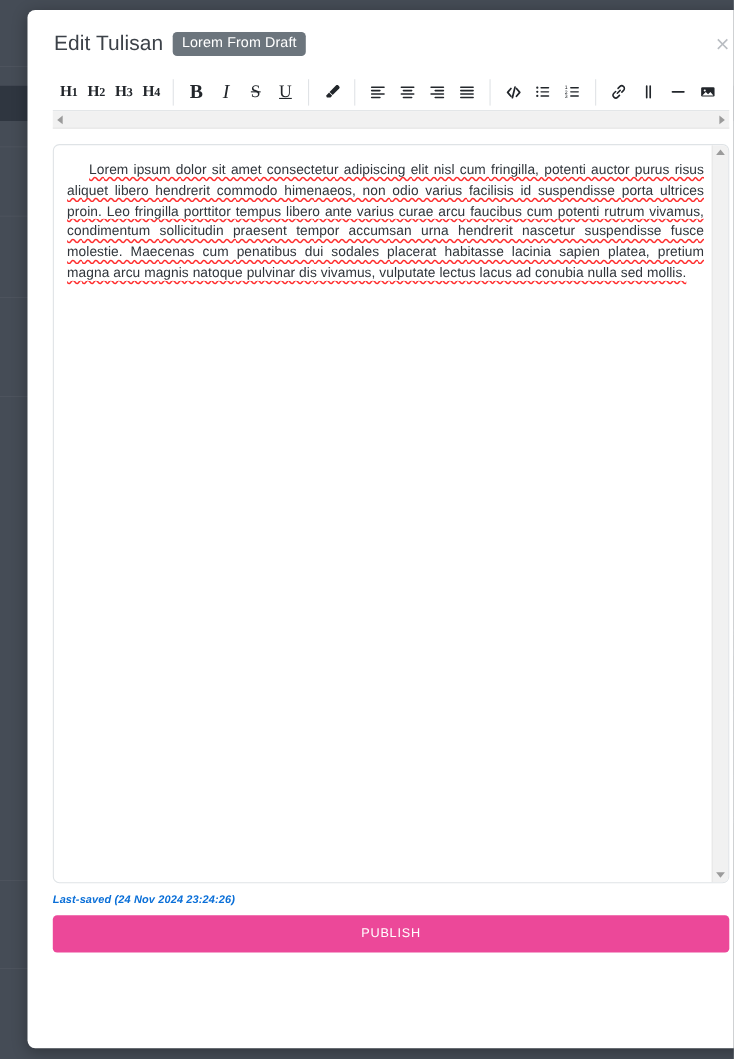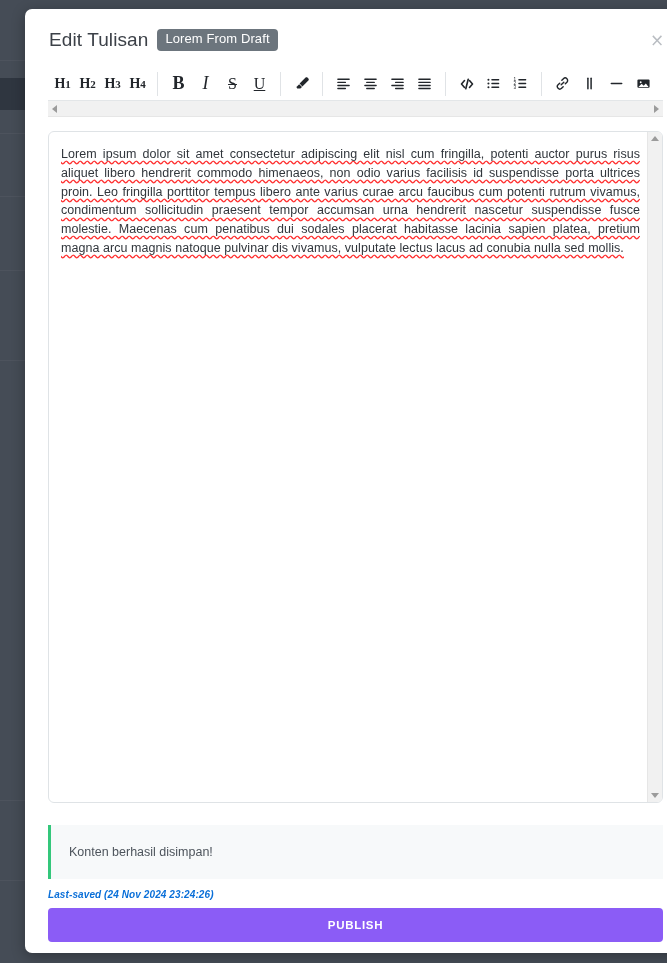--- a/index.html
+++ b/index.html
@@ -150,20 +150,21 @@
     font-size: 12.5px;
     line-height: 18.8px;
     color: #31363c;
     letter-spacing: .05px;
     text-align: justify;
   }
   .spell {
     text-decoration: underline wavy #ff2d2d;
     text-decoration-skip-ink: none;
     text-underline-offset: 2px;
+    margin-left: 20px;
   }
   .vscroll {
     position: absolute;
     top: 0; right: 0; bottom: 0;
     width: 15px;
     background: #f1f1f1;
     border-left: 1px solid #e6e6e6;
     display: flex;
     flex-direction: column;
     justify-content: space-between;
@@ -207,21 +208,21 @@
     border: none;
     border-radius: 4px;
     color: #ffffff;
     font-size: 11.5px;
     letter-spacing: .7px;
     cursor: pointer;
     font-family: "Liberation Sans", sans-serif;
     display: flex; align-items: center; justify-content: center;
   }
   .fbtn-draft   { background: #343a40; }
-  .fbtn-publish { background: #8b5cf6; font-weight: bold; }
+  .fbtn-publish { background: #ec4899; }
 </style>
 </head>
 <body>
 
 <div class="backdrop">
   <div class="bd-band" style="top:78px;height:32px;"></div>
   <div class="bd-line" style="top:60px;"></div>
   <div class="bd-line" style="top:133px;"></div>
   <div class="bd-line" style="top:196px;"></div>
   <div class="bd-line" style="top:270px;"></div>
@@ -383,23 +384,20 @@
       <div class="editor-body">
         <span class="spell">Lorem ipsum dolor sit amet consectetur adipiscing elit nisl cum fringilla, potenti auctor purus risus aliquet libero hendrerit commodo himenaeos, non odio varius facilisis id suspendisse porta ultrices proin. Leo fringilla porttitor tempus libero ante varius curae arcu faucibus cum potenti rutrum vivamus, condimentum sollicitudin praesent tempor accumsan urna hendrerit nascetur suspendisse fusce molestie. Maecenas cum penatibus dui sodales placerat habitasse lacinia sapien platea, pretium magna arcu magnis natoque pulvinar dis vivamus, vulputate lectus lacus ad conubia nulla sed mollis.</span>
       </div>
       <div class="vscroll">
         <div class="vs-arrow vs-up"></div>
         <div class="vs-arrow vs-down"></div>
       </div>
     </div>
   </div>
 
-  <div class="alert">
-    <span>Konten berhasil disimpan!</span>
-  </div>
 
   <div class="lastsaved">Last-saved (24 Nov 2024 23:24:26)</div>
 
   <div class="footer-btns">
     <button class="fbtn fbtn-publish">PUBLISH</button>
   </div>
 
 </div>
 
 </body></html>

